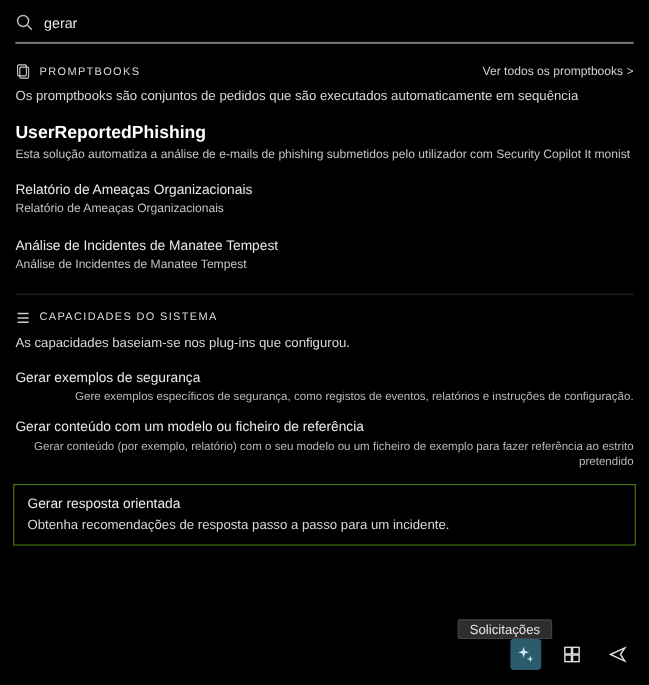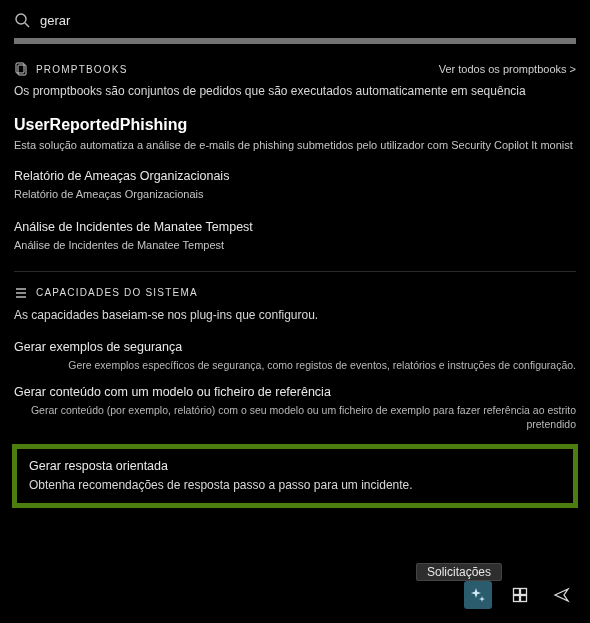--- a/index.html
+++ b/index.html
@@ -15,21 +15,21 @@
       color: #fff;
       overflow: hidden;
       position: relative;
     }
     .container {
       padding: 12px 14px;
     }
     .search-bar {
       display: flex;
       align-items: center;
-      border-bottom: 6px solid #737373;
+      border-bottom: 2px solid #737373;
       padding-bottom: 10px;
       margin-bottom: 18px;
     }
     .search-icon {
       width: 16px;
       height: 16px;
       margin-right: 10px;
       flex-shrink: 0;
     }
     .search-input {
@@ -90,21 +90,21 @@
       font-size: 11px;
       color: #c4c4c4;
       line-height: 1.35;
     }
     .hr {
       border: none;
       border-top: 1px solid #2a2a2a;
       margin: 10px 0 14px 0;
     }
     .selected-item {
-      border: 5px solid #4d7c0f;
+      border: 1px solid #4d7c0f;
       padding: 10px 12px;
       margin: 4px -2px 8px -2px;
     }
     .selected-item .item-title {
       font-size: 12.5px;
       color: #eaeaea;
       margin-bottom: 4px;
     }
     .selected-item .item-desc {
       font-size: 12px;

